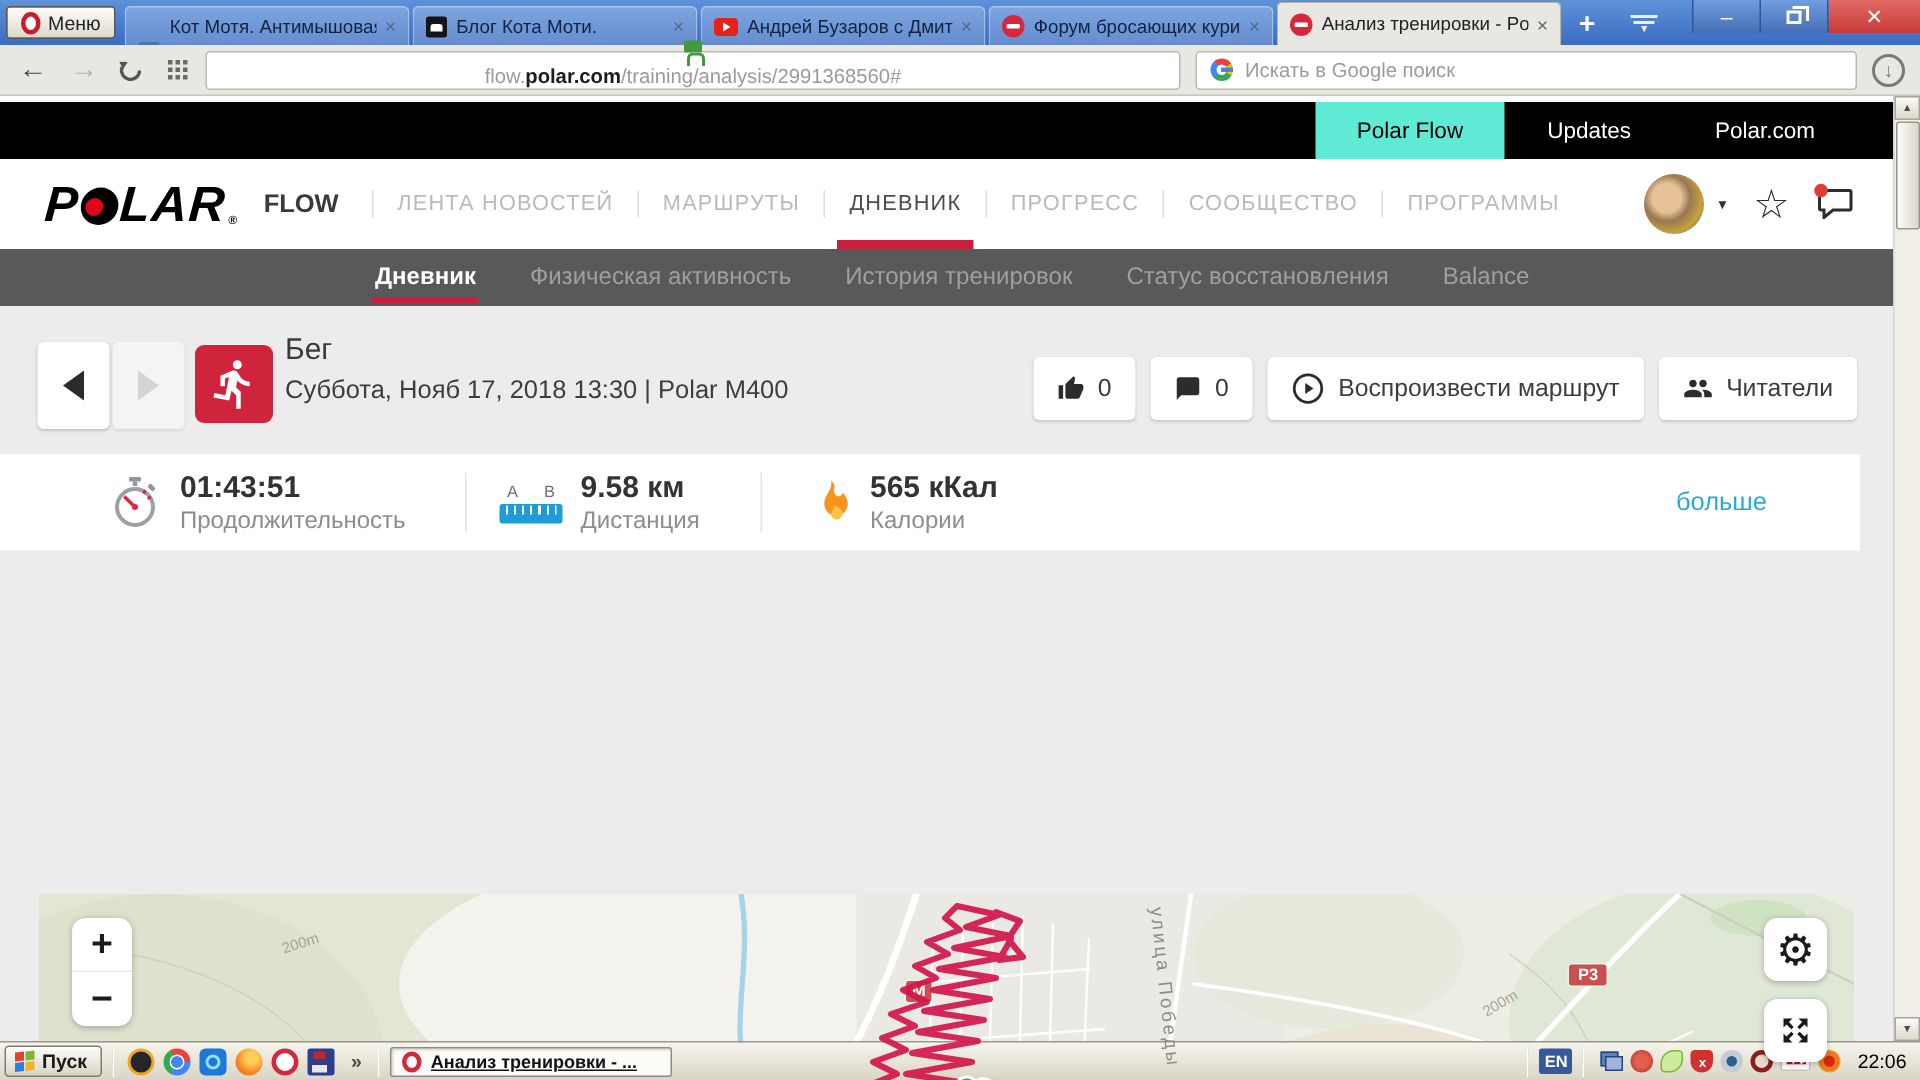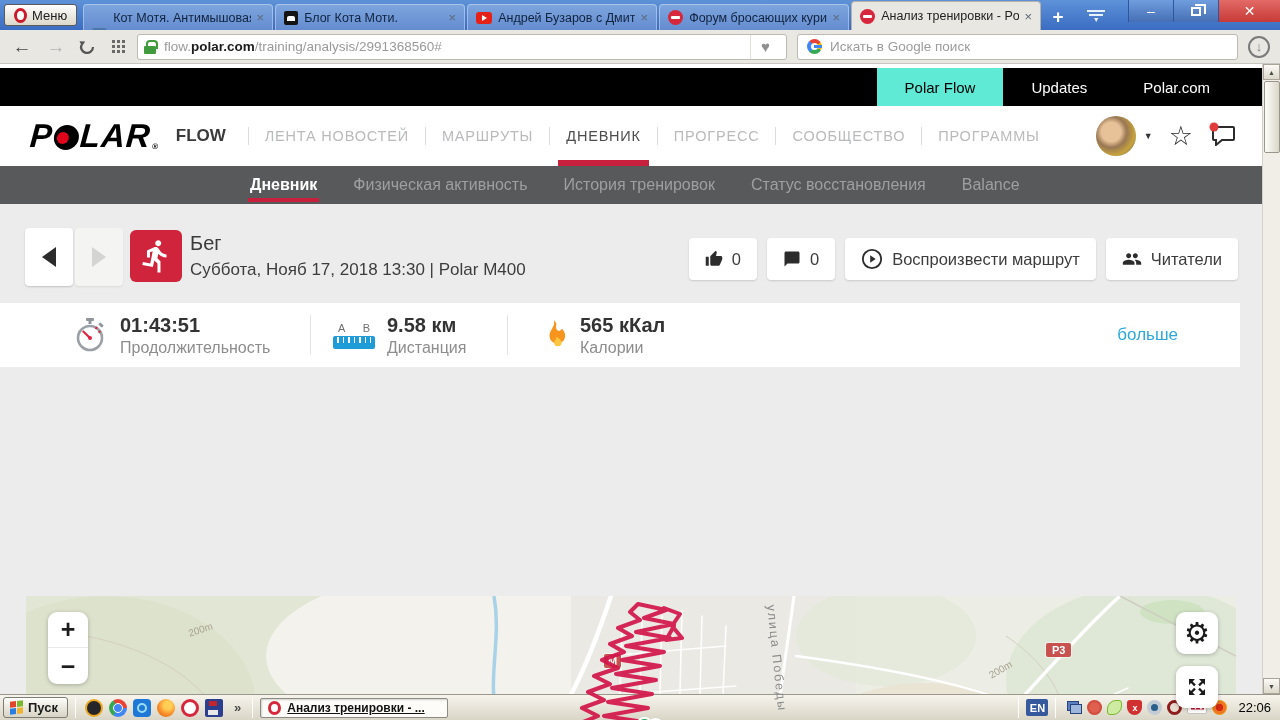--- a/index.html
+++ b/index.html
@@ -33,21 +33,21 @@
 .winctl .wbtn { width:45px; height:22px; display:flex; align-items:center; justify-content:center; color:#fff; font-size:14px; background:linear-gradient(#6f9ede,#466fb5); border-left:1px solid #2d55a0; }
 .winctl .wclose { width:62px; background:linear-gradient(#e26a66,#c73a37); font-weight:bold; }
 .restore-sq { width:10px; height:9px; border:2px solid #fff; position:relative; background:transparent; }
 .restore-sq::before { content:""; position:absolute; left:2px; top:-5px; width:9px; height:8px; border:2px solid #fff; border-bottom:none; border-left:none; }
 
 
 .addressbar { position:absolute; top:30px; left:0; width:1280px; height:34px; background:#e9e7e2; border-bottom:1px solid #c9c6bf; display:flex; align-items:center; gap:10px; padding:0 10px; }
 .nav-ic { font-size:19px; font-weight:bold; color:#474747; width:24px; text-align:center; }
 .nav-ic.dis { color:#b3b3b3; }
 .grid-ic { width:3px; height:3px; background:#6a6a6a; margin:0 12px 0 6px; box-shadow:5px 0 #6a6a6a,10px 0 #6a6a6a,0 5px #6a6a6a,5px 5px #6a6a6a,10px 5px #6a6a6a,0 10px #6a6a6a,5px 10px #6a6a6a,10px 10px #6a6a6a; position:relative; top:-5px; }
-.url-field { display:flex; align-items:center; width:650px; height:26px; background:#fff; border:1px solid #bdbab2; border-radius:3px; padding:0 6px; gap:8px; }
+.url-field { display:flex; align-items:center; width:650px; height:26px; background:#fff; border:1px solid #bdbab2; border-radius:3px; padding:0 6px; gap:8px;flex-direction:column; }
 .lock { width:12px; height:14px; position:relative; }
 .lock::before { content:""; position:absolute; left:2px; top:0; width:8px; height:7px; border:2px solid #3f9b3b; border-bottom:none; border-radius:4px 4px 0 0; }
 .lock::after { content:""; position:absolute; left:0; bottom:0; width:12px; height:8px; background:#3f9b3b; border-radius:1px; }
 .url-text { font-size:13.5px; color:#9a9a9a; white-space:nowrap; flex:1; }
 .url-text b { color:#1c1c1c; font-weight:bold; }
 .heart-btn { width:30px; height:24px; border-left:1px solid #e2e0da; display:flex; align-items:center; justify-content:center; color:#8f8f8f; font-size:15px; }
 .search-field { display:flex; align-items:center; flex:1; height:26px; background:#fff; border:1px solid #bdbab2; border-radius:3px; padding:0 9px; gap:8px; }
 .g-ic { width:15px; height:15px; border-radius:50%; background:conic-gradient(from -40deg,#ea4335 0 95deg,#fbbc05 95deg 160deg,#34a853 160deg 265deg,#4285f4 265deg 360deg); position:relative; }
 .g-ic::before { content:""; position:absolute; inset:4px; background:#fff; border-radius:50%; }
 .g-ic::after { content:""; position:absolute; right:0; top:6px; width:8px; height:3px; background:#4285f4; }
@@ -84,21 +84,21 @@
 
 
 .content { height:490px; background:#ececec; position:relative; padding-top:16px; }
 .header-row { position:relative; height:75px; }
 .nav-btn { position:absolute; top:8px; width:48px; height:58px; background:#fff; border-radius:4px; box-shadow:0 1px 2px rgba(0,0,0,.18); display:flex; align-items:center; justify-content:center; }
 .nav-back { left:25px; z-index:2; }
 .nav-fwd { left:75px; background:#f4f4f3; box-shadow:0 1px 2px rgba(0,0,0,.08); }
 .tri-l { width:0; height:0; border-top:10px solid transparent; border-bottom:10px solid transparent; border-right:14px solid #2b2b2b; }
 .tri-r { width:0; height:0; border-top:10px solid transparent; border-bottom:10px solid transparent; border-left:14px solid #d4d4d2; }
 .sport-badge { position:absolute; left:130px; top:10px; width:52px; height:52px; background:#d0243c; border-radius:6px; display:flex; align-items:center; justify-content:center; }
-.title-block { position:absolute; left:190px; top:12px; }
+.title-block { position:absolute; left:190px; top:2px; }
 .t-sport { font-size:20px; color:#3a3a3a; font-weight:normal; }
 .t-meta { font-size:17px; color:#3d3d3d; margin-top:5px; }
 .hdr-btns { position:absolute; right:24px; top:18px; display:flex; gap:10px; }
 .wbtn2 { display:flex; align-items:center; gap:9px; height:42px; background:#fff; border-radius:4px; box-shadow:0 1px 2px rgba(0,0,0,.15); padding:0 16px; font-size:16.5px; color:#3c3c3c; }
 
 .stats-bar { margin-top:8px; height:64px; background:#fff; display:flex; align-items:center; width:1240px; position:relative; }
 .stat { display:flex; align-items:center; gap:12px; }
 .stat-1 { margin-left:72px; width:238px; }
 .stat-2 { width:196px; padding-left:22px; }
 .stat-3 { padding-left:32px; }

